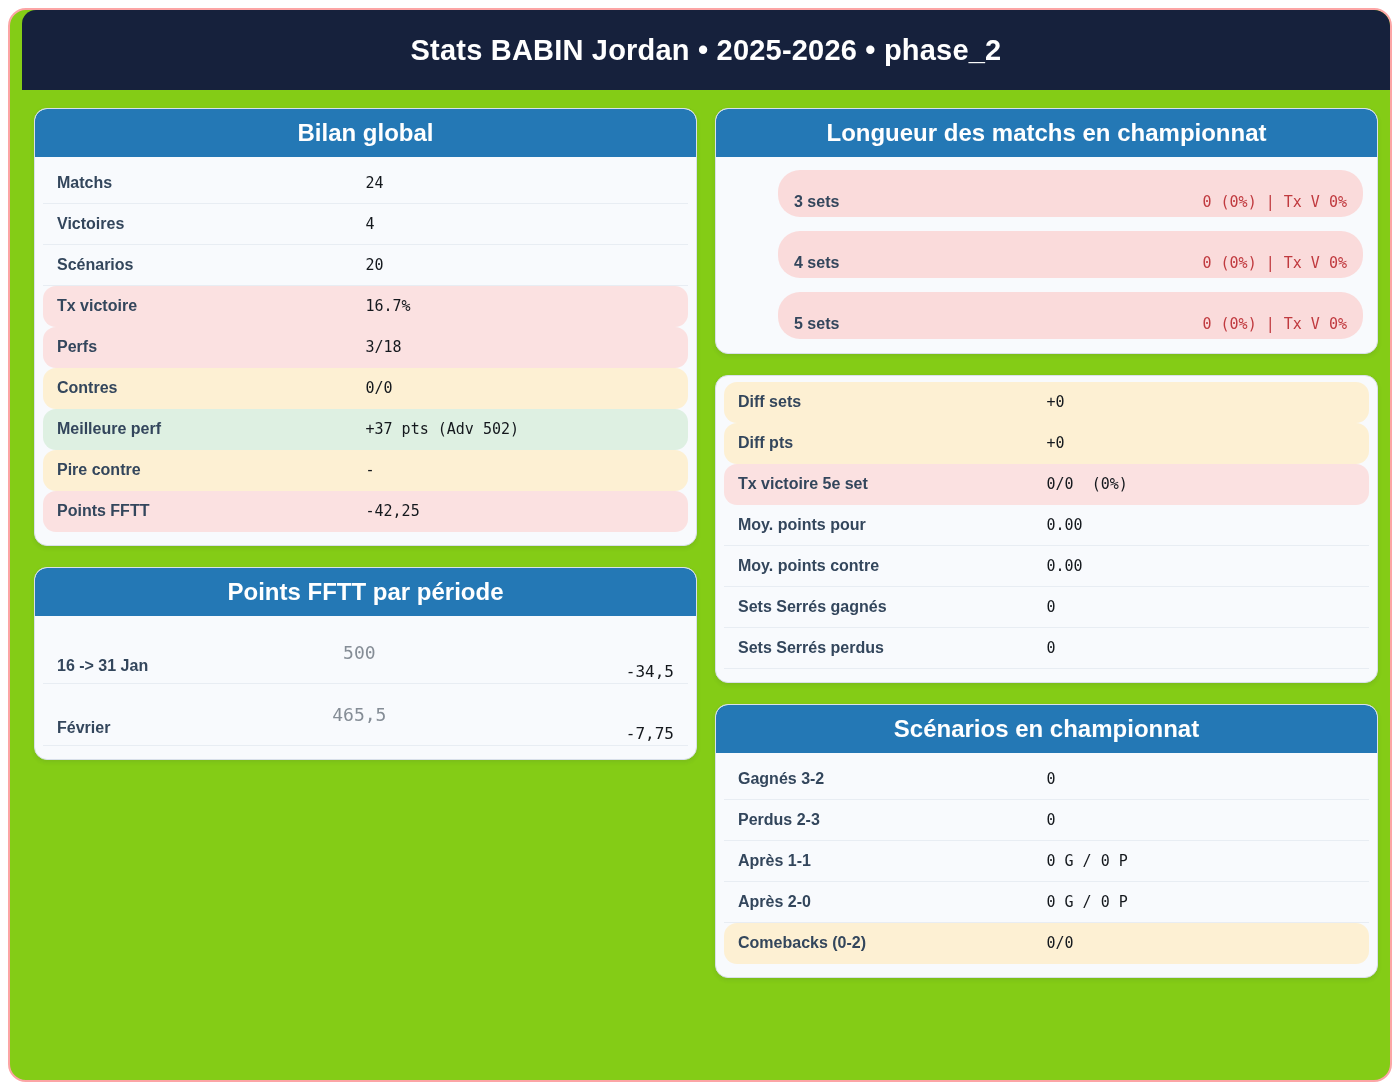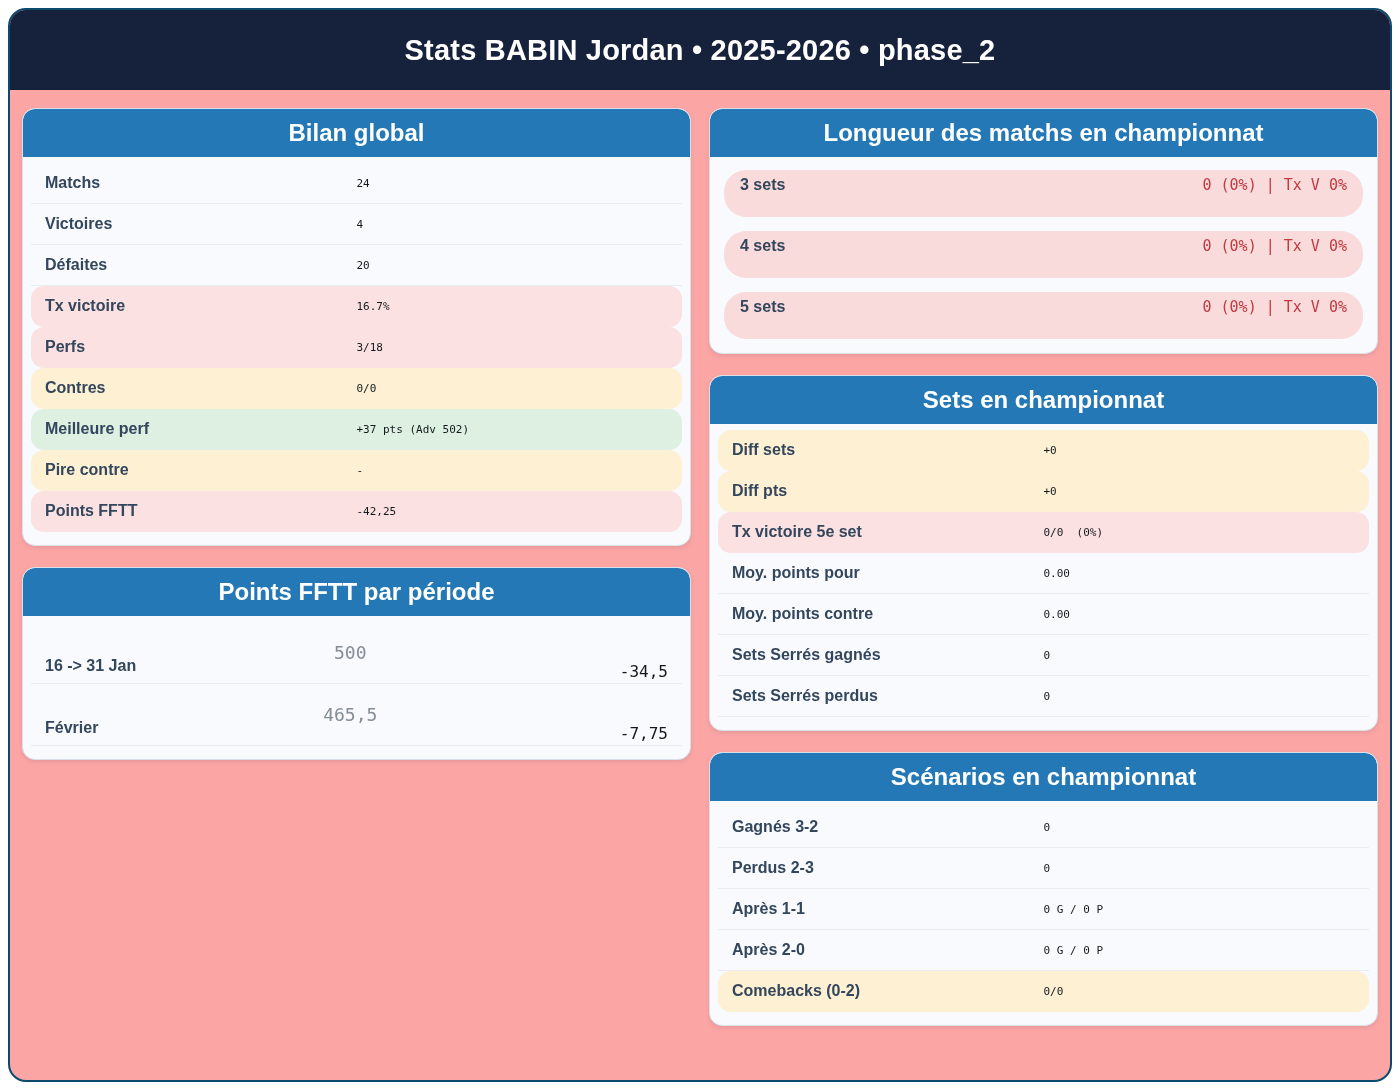--- a/index.html
+++ b/index.html
@@ -1,20 +1,20 @@
 <!DOCTYPE html>
 <html><head>
 <meta charset="utf-8">
 <style>
   * { margin:0; padding:0; box-sizing:border-box; }
   html,body { width:1400px; height:1091px; background:#ffffff; font-family:"Liberation Sans", sans-serif; }
 
   .frame {
     position:absolute; left:8px; top:8px; width:1384px; height:1074px;
-    border:2px solid #0c4a6e; border-radius:18px; background:#fca5a5; overflow:hidden;
+    border:2px solid #fca5a5; border-radius:18px; background:#84cc16; overflow:hidden;padding-left:12px;
   }
   .page-header {
     background:#16213c; height:80px; display:flex; align-items:center; justify-content:center;
     border-radius:14px 14px 0 0;
   }
   .page-header h1 { color:#ffffff; font-size:29px; font-weight:bold; letter-spacing:.2px; }
 
   .content {
     display:grid; grid-template-columns:1fr 1fr; gap:20px 18px; padding:18px 12px 24px 12px;
     align-items:start;
@@ -32,41 +32,41 @@
   .card-body { padding:6px 8px 13px 8px; }
 
   
   .row {
     display:grid; grid-template-columns:1fr 1fr; align-items:center;
     min-height:41px; padding:2px 14px; border-radius:13px;
     border-bottom:1px solid transparent;
   }
   .row .lbl { font-weight:bold; font-size:16px; color:#33465c; }
   .row .val {
-    font-family:"DejaVu Sans Mono", monospace; font-size:11px; color:#14181d; white-space:pre;
+    font-family:"DejaVu Sans Mono", monospace; font-size:15px; color:#14181d; white-space:pre;
   }
   .tone-plain { border-radius:0; border-bottom:1px solid #e8edf3; }
   .tone-pink   { background:#fbe1e1; }
   .tone-yellow { background:#fdf0d3; }
   .tone-green  { background:#def0e2; }
 
   
   .prow {
     display:grid; grid-template-columns:36% 26% 1fr; align-items:center;
     min-height:44px; padding:2px 14px; border-bottom:1px solid #e8edf3;
   }
   .prow .lbl { font-weight:bold; font-size:16px; color:#33465c;margin-top:27px; }
   .prow .mid { font-family:"DejaVu Sans Mono", monospace; font-size:18px; color:#858d96; text-align:center; white-space:pre; }
   .prow .val { font-family:"DejaVu Sans Mono", monospace; font-size:16px; color:#14181d; text-align:right; white-space:pre;margin-top:38px; }
 
   
   .pill-body { padding:13px 14px 14px 14px; display:flex; flex-direction:column; gap:14px; }
   .pill {
     background:#fadbdb; border-radius:22px; min-height:47px;
-    display:flex; align-items:flex-start; justify-content:space-between; padding:6px 16px;
+    display:flex; align-items:flex-end; justify-content:space-between; padding:6px 16px;margin-left:48px;
   }
   .pill .lbl { font-weight:bold; font-size:16px; color:#33465c; }
   .pill .val { font-family:"DejaVu Sans Mono", monospace; font-size:15px; color:#c03a3f; white-space:pre; }
 </style>
 </head>
 <body>
 
 <div class="frame">
 
   <div class="page-header">
@@ -83,21 +83,21 @@
 
         <div class="row tone-plain">
               <span class="lbl">Matchs</span>
               <span class="val">24</span>
             </div>
             <div class="row tone-plain">
               <span class="lbl">Victoires</span>
               <span class="val">4</span>
             </div>
             <div class="row tone-plain">
-              <span class="lbl">Défaites</span>
+              <span class="lbl">Scénarios</span>
               <span class="val">20</span>
             </div>
             <div class="row tone-pink">
               <span class="lbl">Tx victoire</span>
               <span class="val">16.7%</span>
             </div>
             <div class="row tone-pink">
               <span class="lbl">Perfs</span>
               <span class="val">3/18</span>
             </div>
@@ -154,21 +154,20 @@
               <span class="val">0 (0%) | Tx V 0%</span>
             </div>
             <div class="pill">
               <span class="lbl">5 sets</span>
               <span class="val">0 (0%) | Tx V 0%</span>
             </div>
           </div>
       </div>
 
       <div class="card">
-        <div class="card-header">Sets en championnat</div>
         <div class="card-body">
 
         <div class="row tone-yellow">
               <span class="lbl">Diff sets</span>
               <span class="val">+0</span>
             </div>
             <div class="row tone-yellow">
               <span class="lbl">Diff pts</span>
               <span class="val">+0</span>
             </div>

